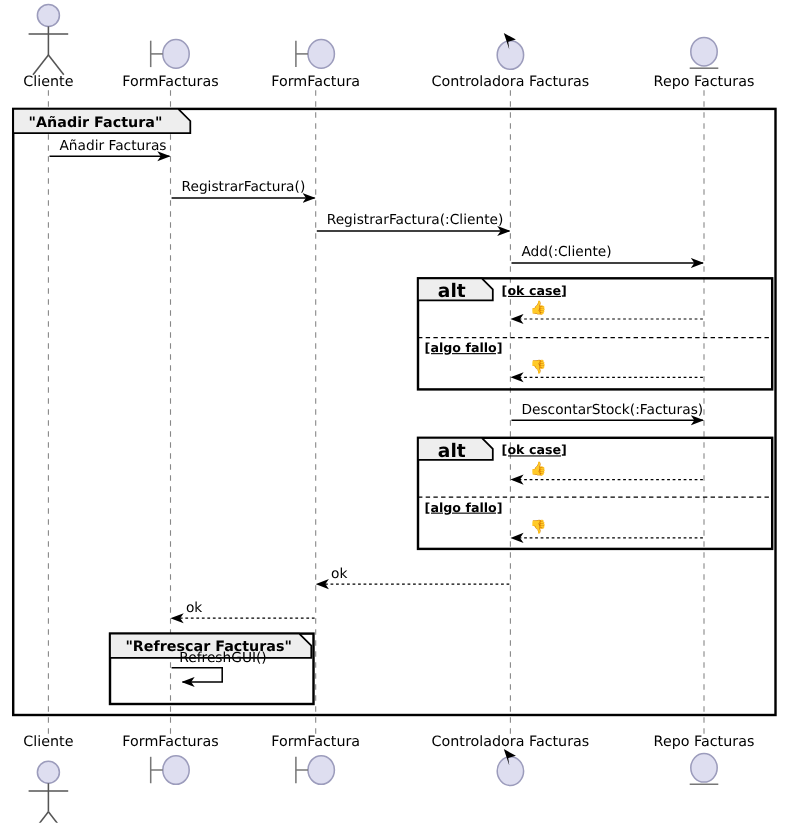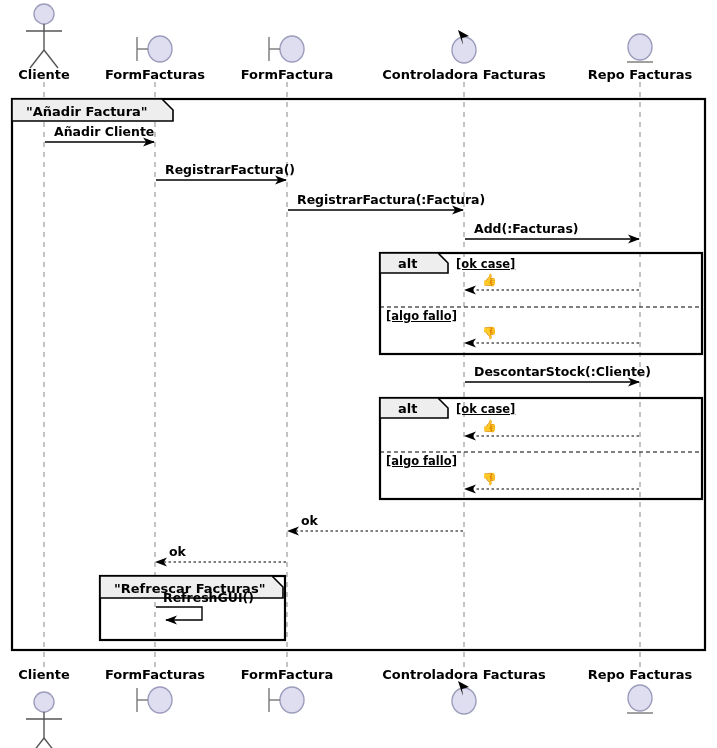--- a/index.html
+++ b/index.html
@@ -20,29 +20,28 @@
     width: 717px;
     height: 748px;
   }
   .lbl {
     position: absolute;
     font-family: "DejaVu Sans", sans-serif;
     font-size: 12.5px;
     color: #000000;
     white-space: nowrap;
     line-height: 1;
-    font-weight: bold;
   }
   .participant-label {
     font-size: 13px;
     text-align: center;
   }
   .msg-label { font-size: 12.5px; }
   .guard-label { font-weight: bold; font-size: 11.5px; text-decoration: underline; }
-  .frag-op { font-weight: bold; font-size: 13px; }
+  .frag-op { font-weight: bold; font-size: 17px; }
   .group-title { font-weight: bold; font-size: 13px; }
   .emoji {
     position: absolute;
     font-family: "DejaVu Sans", sans-serif;
     font-size: 12px;
     line-height: 1;
     color: #333;
   }
 </style>
 </head>
@@ -130,25 +129,25 @@
     <div class="lbl participant-label" style="left: 640px; top: 68px; transform: translateX(-50%);">Repo Facturas</div>
     <div class="lbl participant-label" style="left: 640px; top: 668px; transform: translateX(-50%);">Repo Facturas</div>
     <div class="lbl group-title" style="left: 26px; top: 105px;">"Añadir Factura"</div>
     <div class="lbl group-title" style="left: 114px; top: 582px;">"Refrescar Facturas"</div>
     <div class="lbl frag-op" style="left: 398px; top: 257px;">alt</div>
     <div class="lbl guard-label" style="left: 456px; top: 259px;">[ok case]</div>
     <div class="lbl guard-label" style="left: 386px; top: 311px;">[algo fallo]</div>
     <div class="lbl frag-op" style="left: 398px; top: 402px;">alt</div>
     <div class="lbl guard-label" style="left: 456px; top: 404px;">[ok case]</div>
     <div class="lbl guard-label" style="left: 386px; top: 456px;">[algo fallo]</div>
-    <div class="lbl msg-label" style="left: 54px; top: 126px;">Añadir Cliente</div>
+    <div class="lbl msg-label" style="left: 54px; top: 126px;">Añadir Facturas</div>
     <div class="lbl msg-label" style="left: 165px; top: 164px; text-align: right;">RegistrarFactura()</div>
-    <div class="lbl msg-label" style="left: 297px; top: 194px;">RegistrarFactura(:Factura)</div>
-    <div class="lbl msg-label" style="left: 474px; top: 223px;">Add(:Facturas)</div>
+    <div class="lbl msg-label" style="left: 297px; top: 194px;">RegistrarFactura(:Cliente)</div>
+    <div class="lbl msg-label" style="left: 474px; top: 223px;">Add(:Cliente)</div>
     <div class="emoji" style="left: 482px; top: 274px;">👍</div>
     <div class="emoji" style="left: 482px; top: 327px;">👎</div>
-    <div class="lbl msg-label" style="left: 474px; top: 366px;">DescontarStock(:Cliente)</div>
+    <div class="lbl msg-label" style="left: 474px; top: 366px;">DescontarStock(:Facturas)</div>
     <div class="emoji" style="left: 482px; top: 420px;">👍</div>
     <div class="emoji" style="left: 482px; top: 473px;">👎</div>
     <div class="lbl msg-label" style="left: 301px; top: 515px;">ok</div>
     <div class="lbl msg-label" style="left: 169px; top: 546px;">ok</div>
     <div class="lbl msg-label" style="left: 163px; top: 592px;">RefreshGUI()</div>
   </div>
 
 </body></html>

